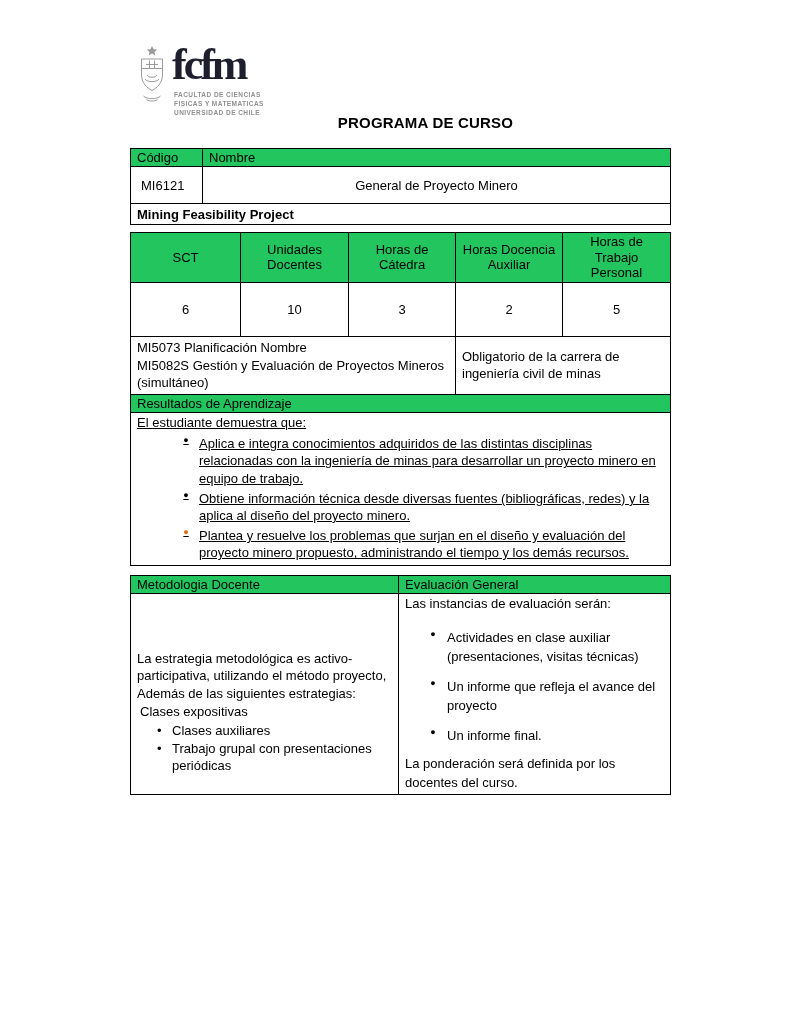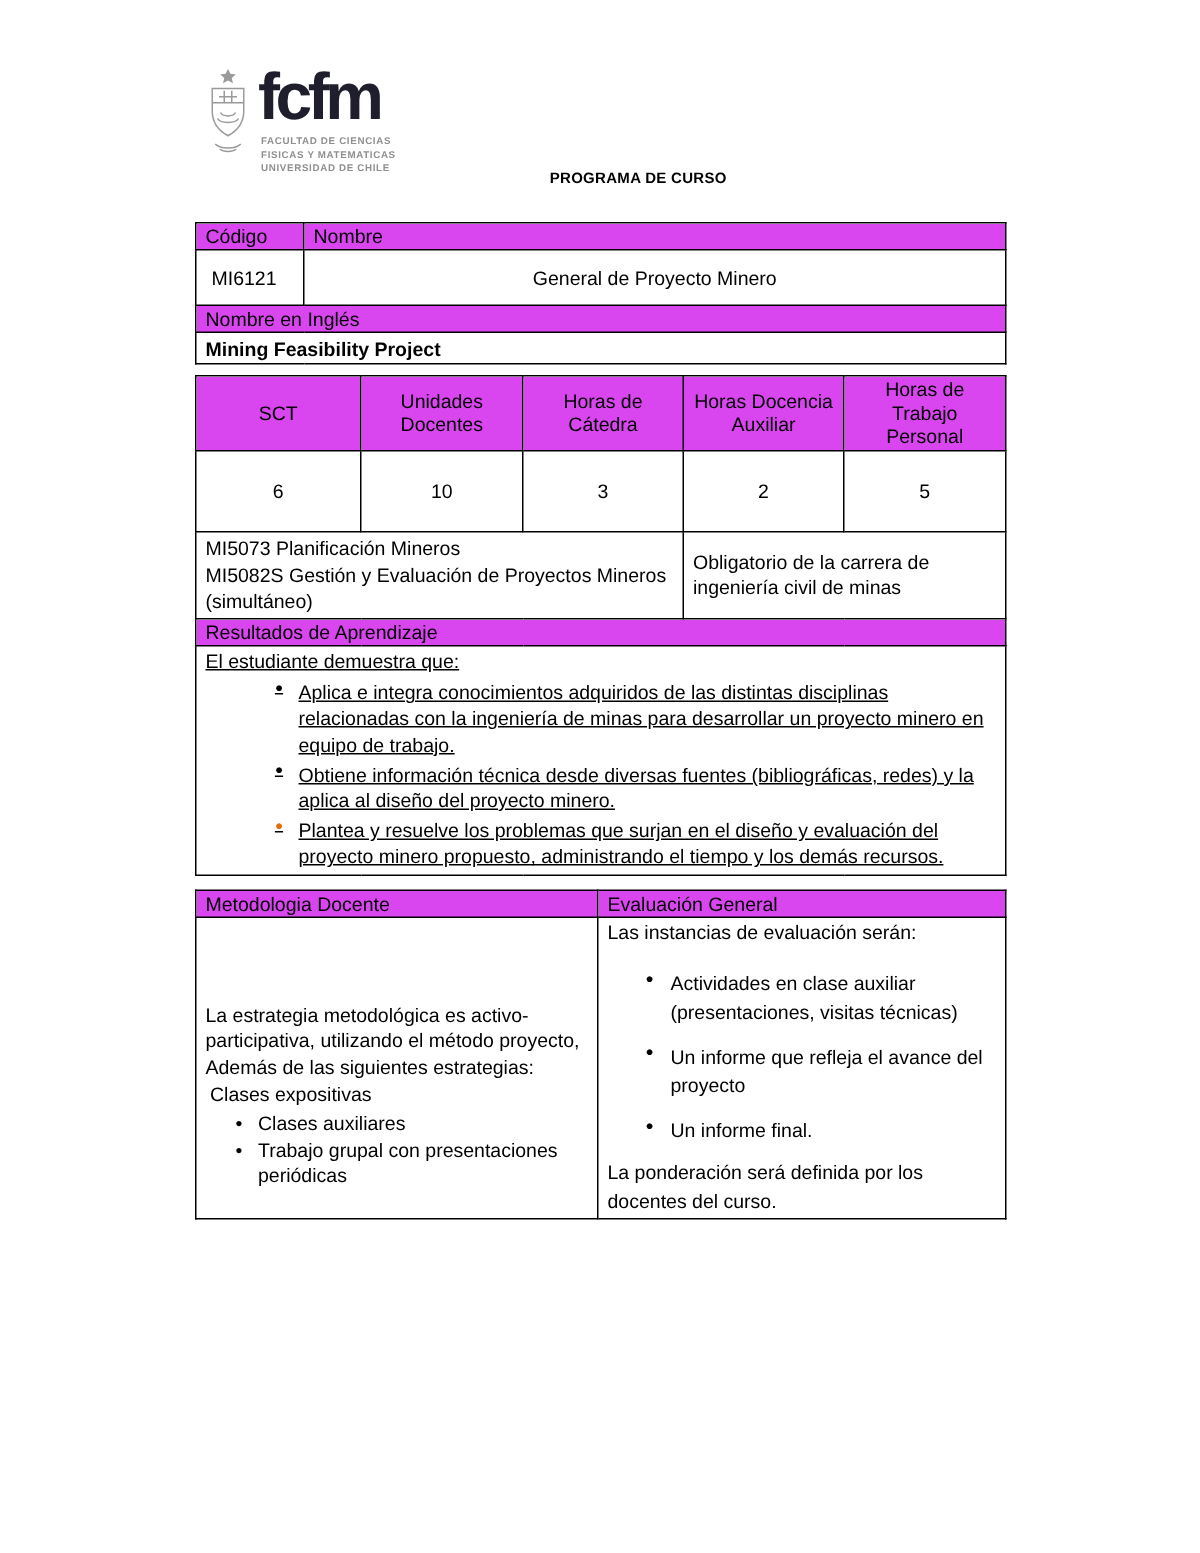--- a/index.html
+++ b/index.html
@@ -8,42 +8,42 @@
     width: 800px; height: 1035px; background: #ffffff;
     font-family: "Liberation Sans", sans-serif; color: #000;
   }
   .doc { position: relative; width: 800px; height: 1035px; overflow: hidden; background: #fff; }
 
   
   .logo { position: absolute; left: 137px; top: 44px; display: flex; align-items: flex-start; gap: 5px; }
   .emblem { margin-top: 1px; }
   .logo-col { display: flex; flex-direction: column; }
   .logo-acronym {
-    font-family: Liberation Sans, sans-serif; font-weight: 800;
+    font-family: Liberation Serif, serif; font-weight: 800;
     font-size: 44px; line-height: 0.95; letter-spacing: -3px; color: #1e1e2d;
   }
   .logo-sub {
     margin-top: 4px; margin-left: 2px; font-size: 6.5px; line-height: 1.4;
     letter-spacing: 0.45px; color: #8f8f8f; font-weight: bold;
   }
 
   
   .title {
     position: absolute; top: 114px; left: 0; width: 800px; padding-left: 51px;
-    text-align: center; font-size: 10px; font-weight: bold; margin: 0; letter-spacing: 0.2px;
+    text-align: center; font-size: 15px; font-weight: bold; margin: 0; letter-spacing: 0.2px;
   }
 
   
   .tables { position: absolute; left: 130px; top: 148px; width: 541px; }
   table.grid { border-collapse: collapse; table-layout: fixed; width: 540px; }
   table.grid td {
     border: 1px solid #000; font-size: 13px; padding: 1px 6px;
     vertical-align: middle; overflow: hidden;
   }
-  td.hdr { background: #d946ef; }
+  td.hdr { background: #22c55e; }
   td.c { text-align: center; }
   td.top { vertical-align: top; padding-top: 3px; }
   .bold { font-weight: bold; }
   .t-ident { margin-bottom: 7px; }
   .t-credits { margin-bottom: 9px; }
 
   .r-h17 td { height: 17px; }
   .r-h31 td { height: 37px; }
   .r-h21 td { height: 21px; }
   .r-ch  td { height: 33px; line-height: 1.2; }
@@ -112,23 +112,20 @@
         </colgroup>
       <tbody>
           <tr class="r-h17">
         <td class="hdr">Código</td>
         <td class="hdr">Nombre</td>
       </tr>
       <tr class="r-h31">
         <td style="padding-left:10px;">MI6121</td>
         <td class="c">General de Proyecto Minero</td>
       </tr>
-      <tr class="r-h17">
-        <td colspan="2" class="hdr">Nombre en Inglés</td>
-      </tr>
       <tr class="r-h21">
         <td colspan="2" class="bold">Mining Feasibility Project</td>
       </tr>
     </tbody>
       </table>
 
     <table class="grid t-credits">
       <colgroup>
         <col style="width:110px">
           <col style="width:108px">
@@ -146,21 +143,21 @@
       </tr>
       <tr class="r-cv">
         <td class="c top">6</td>
         <td class="c top">10</td>
         <td class="c top">3</td>
         <td class="c top">2</td>
         <td class="c top">5</td>
       </tr>
       <tr class="r-req">
         <td colspan="3" class="top">
-          <div>MI5073 Planificación Mineros</div>
+          <div>MI5073 Planificación Nombre</div>
           <div>MI5082S Gestión y Evaluación de Proyectos Mineros (simultáneo)</div>
         </td>
         <td colspan="2" class="top" style="line-height:1.35;">Obligatorio de la carrera de ingeniería civil de minas</td>
       </tr>
       <tr class="r-h16">
         <td colspan="5" class="hdr">Resultados de Aprendizaje</td>
       </tr>
       <tr class="r-res">
         <td colspan="5" class="top">
           <div class="res-intro">El estudiante demuestra que:</div>

